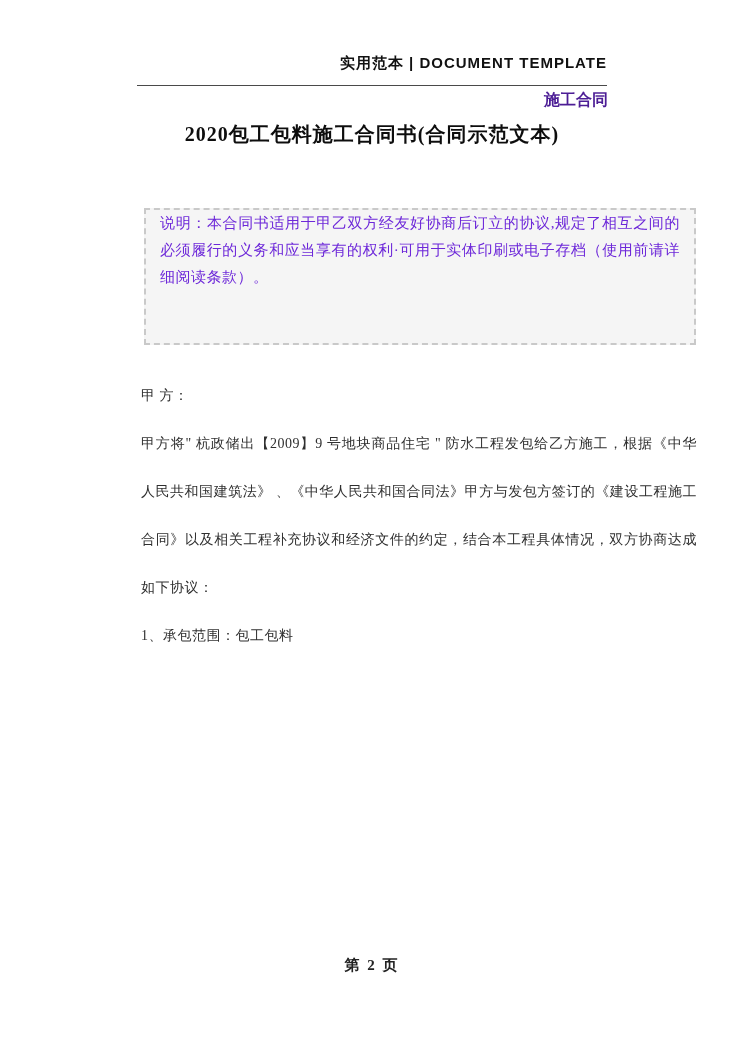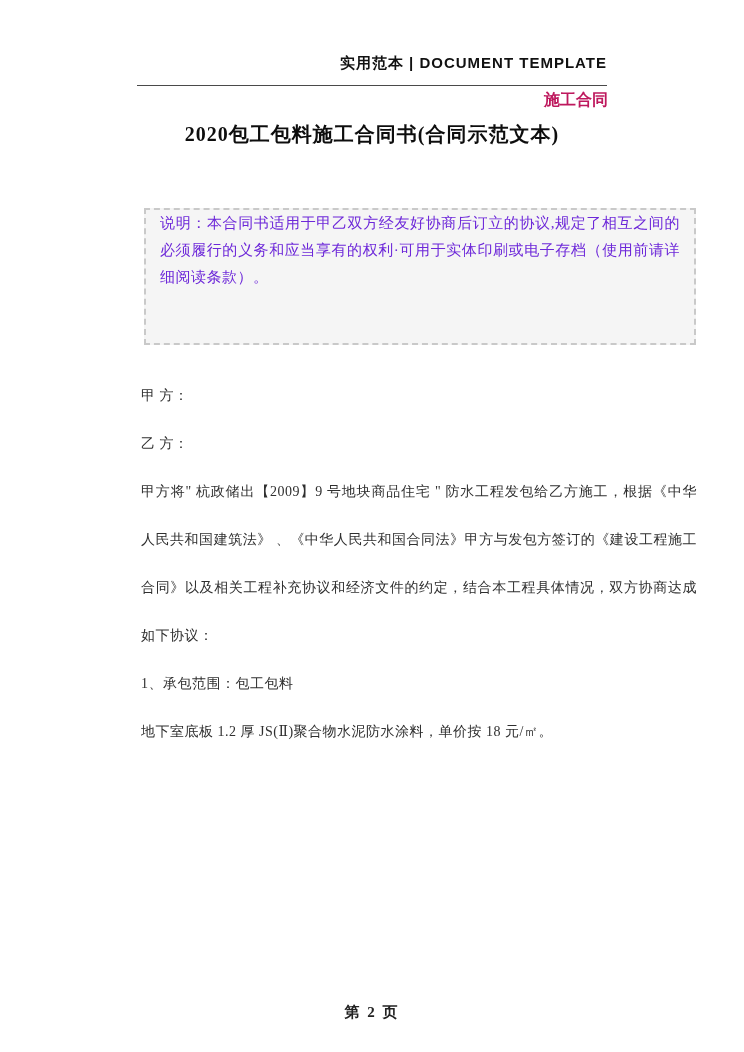--- a/index.html
+++ b/index.html
@@ -33,21 +33,21 @@
     border-top: 1px solid #4a4a4a;
     height: 0;
   }
   .header-doctype {
     position: absolute;
     top: 89px;
     right: 92px;
     font-family: "Liberation Sans", "DejaVu Sans", sans-serif;
     font-weight: bold;
     font-size: 16px;
-    color: #be185d;
+    color: #4c1d95;
     white-space: nowrap;
     text-align: right;
   }
   .doc-title {
     position: absolute;
     top: 120px;
     left: 93px;
     right: 93px;
     text-align: center;
     font-weight: bold;
@@ -82,21 +82,21 @@
     font-size: 14px;
     color: #2f2f2f;
   }
   .doc-body p {
     line-height: 48px;
     text-align: justify;
     letter-spacing: 0.5px;
   }
   .page-footer {
     position: absolute;
-    top: 1002px;
+    top: 955px;
     left: 0;
     width: 100%;
     text-align: center;
     font-size: 15px;
     font-weight: bold;
     color: #222222;
     letter-spacing: 2px;
   }
 </style>
 </head>
@@ -111,21 +111,19 @@
   <div class="header-doctype">施工合同</div>
 
   <h1 class="doc-title">2020包工包料施工合同书(合同示范文本)</h1>
 
   <div class="notice-box">
     <div class="notice-text">说明：本合同书适用于甲乙双方经友好协商后订立的协议,规定了相互之间的必须履行的义务和应当享有的权利·可用于实体印刷或电子存档（使用前请详细阅读条款）。</div>
   </div>
 
   <div class="doc-body">
     <p>甲 方：</p>
-    <p>乙 方：</p>
     <p>甲方将" 杭政储出【2009】9 号地块商品住宅 "  防水工程发包给乙方施工，根据《中华人民共和国建筑法》 、《中华人民共和国合同法》甲方与发包方签订的《建设工程施工合同》以及相关工程补充协议和经济文件的约定，结合本工程具体情况，双方协商达成如下协议：</p>
     <p>1、承包范围：包工包料</p>
-    <p>地下室底板 1.2 厚 JS(Ⅱ)聚合物水泥防水涂料，单价按 18 元/㎡。</p>
   </div>
 
   <div class="page-footer">第 2 页</div>
 
 </div>
 
 </body></html>

